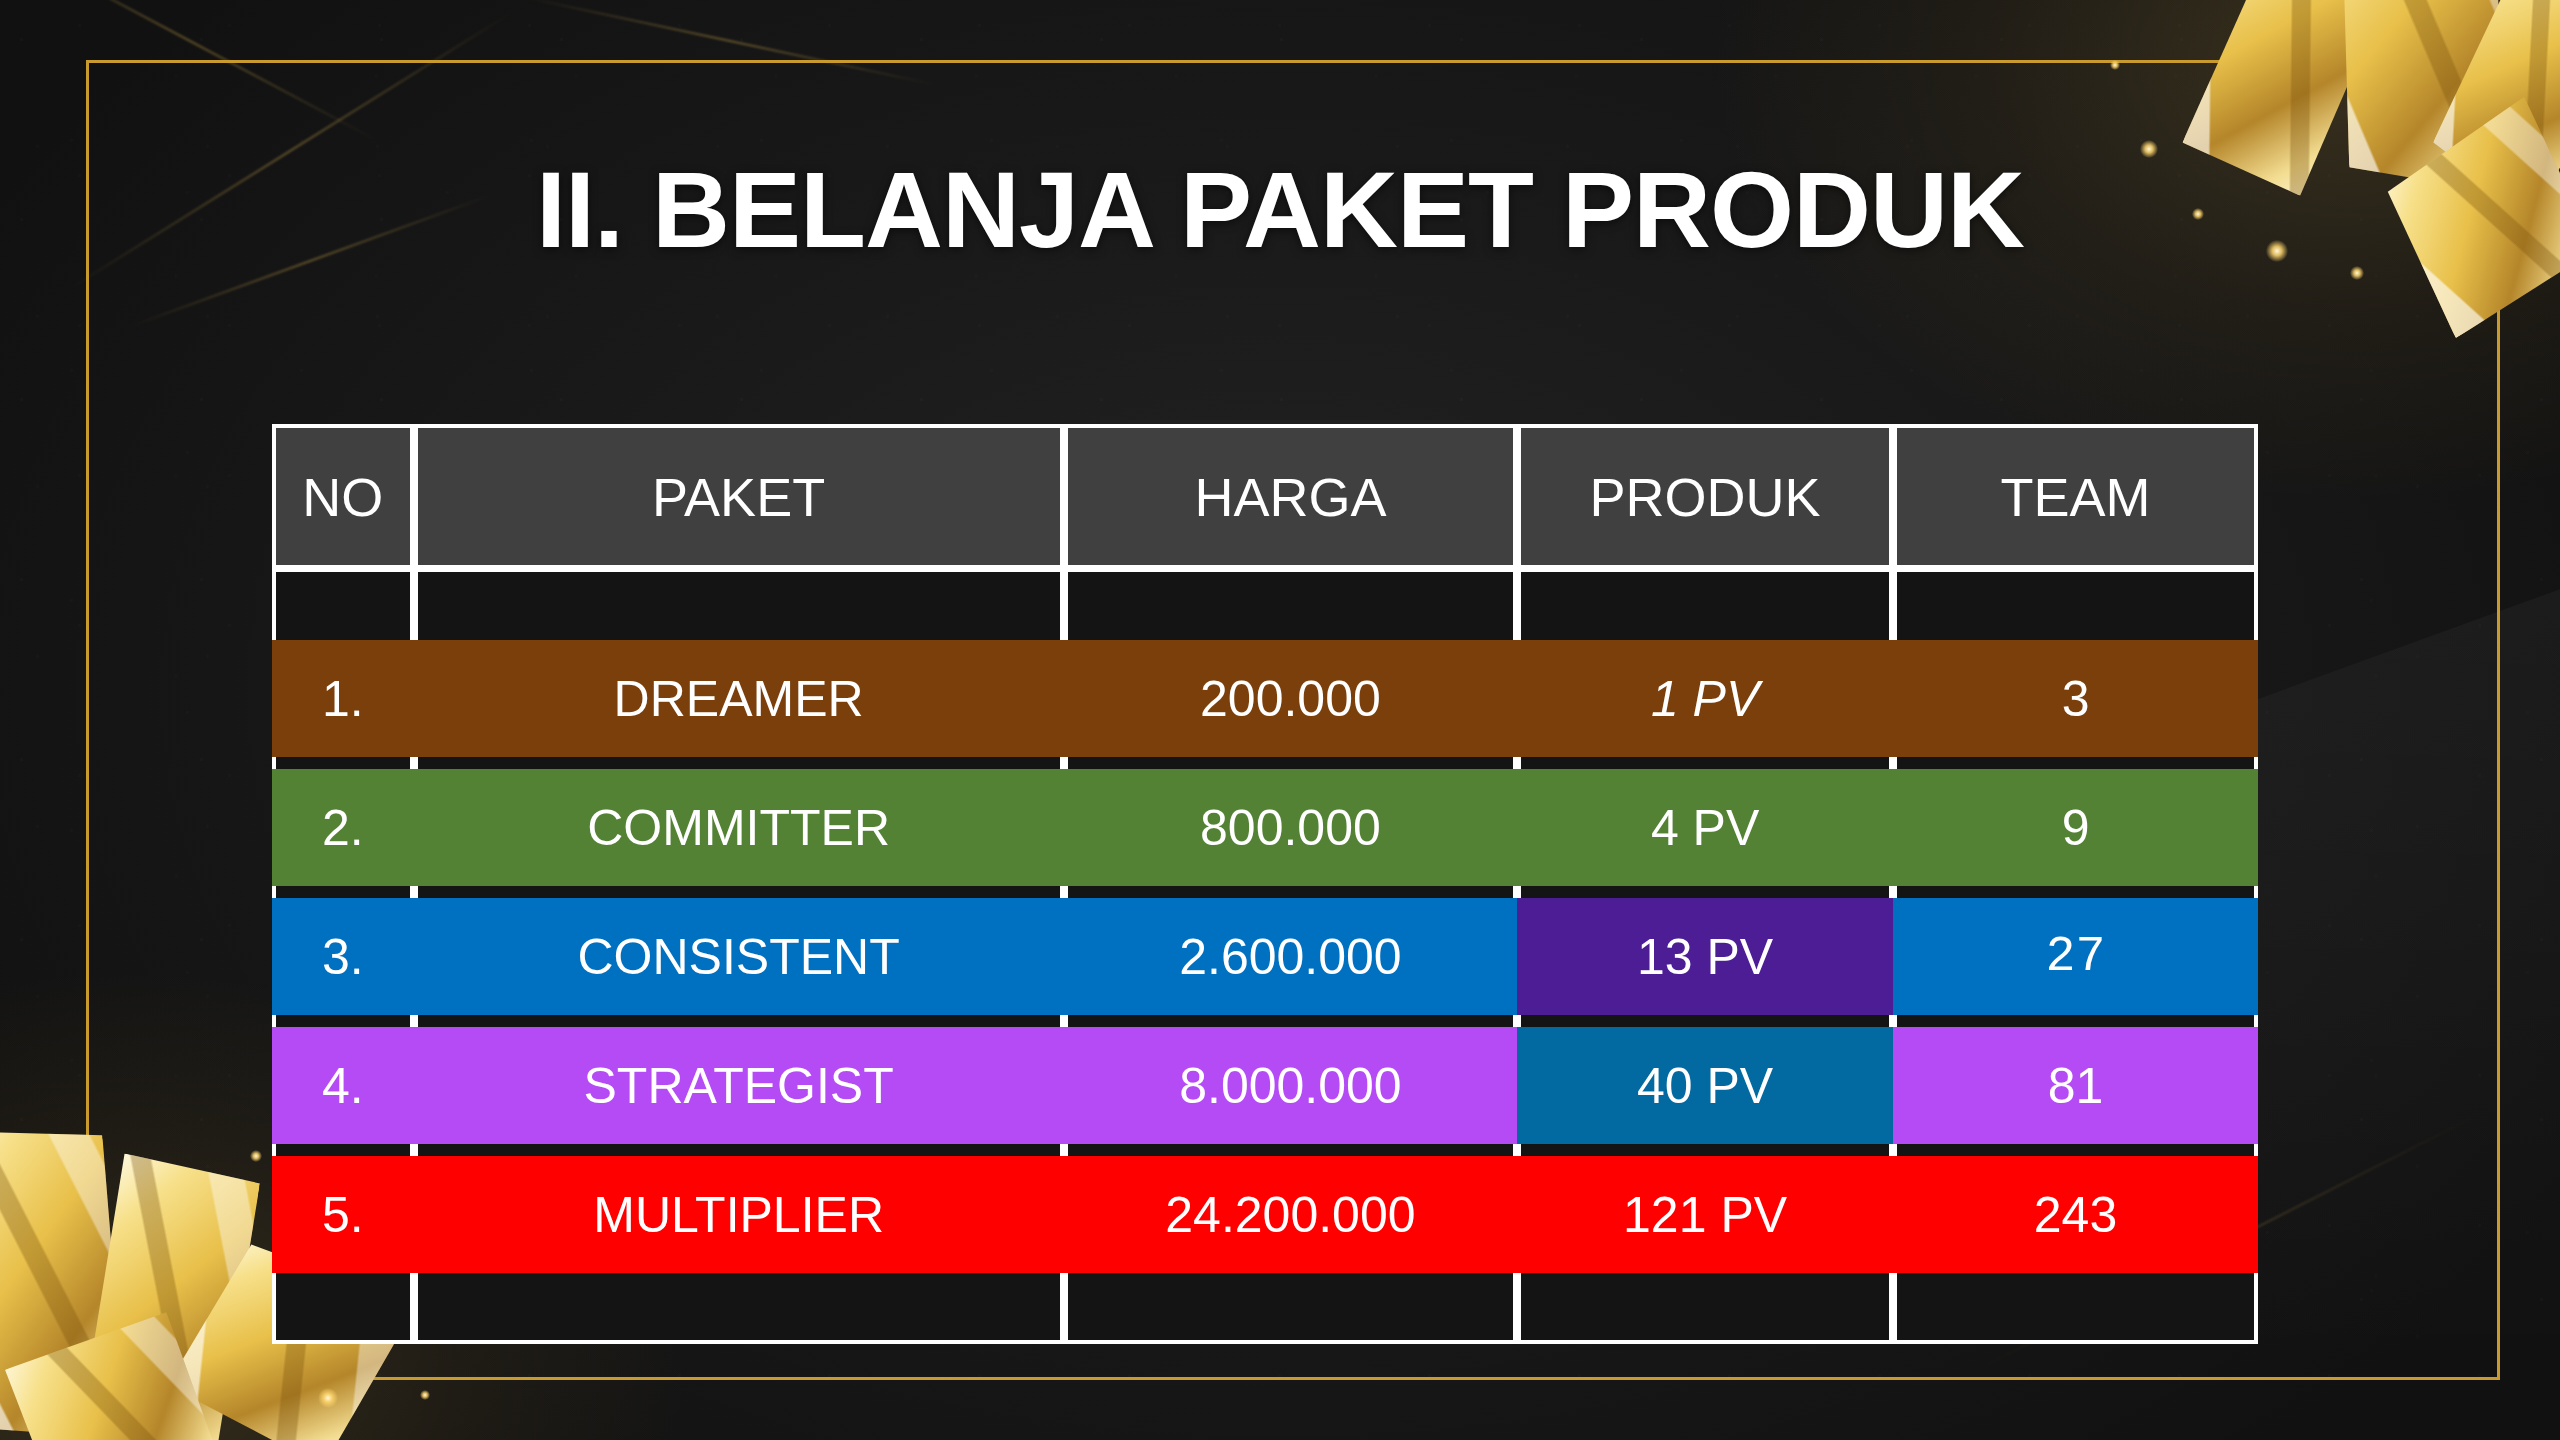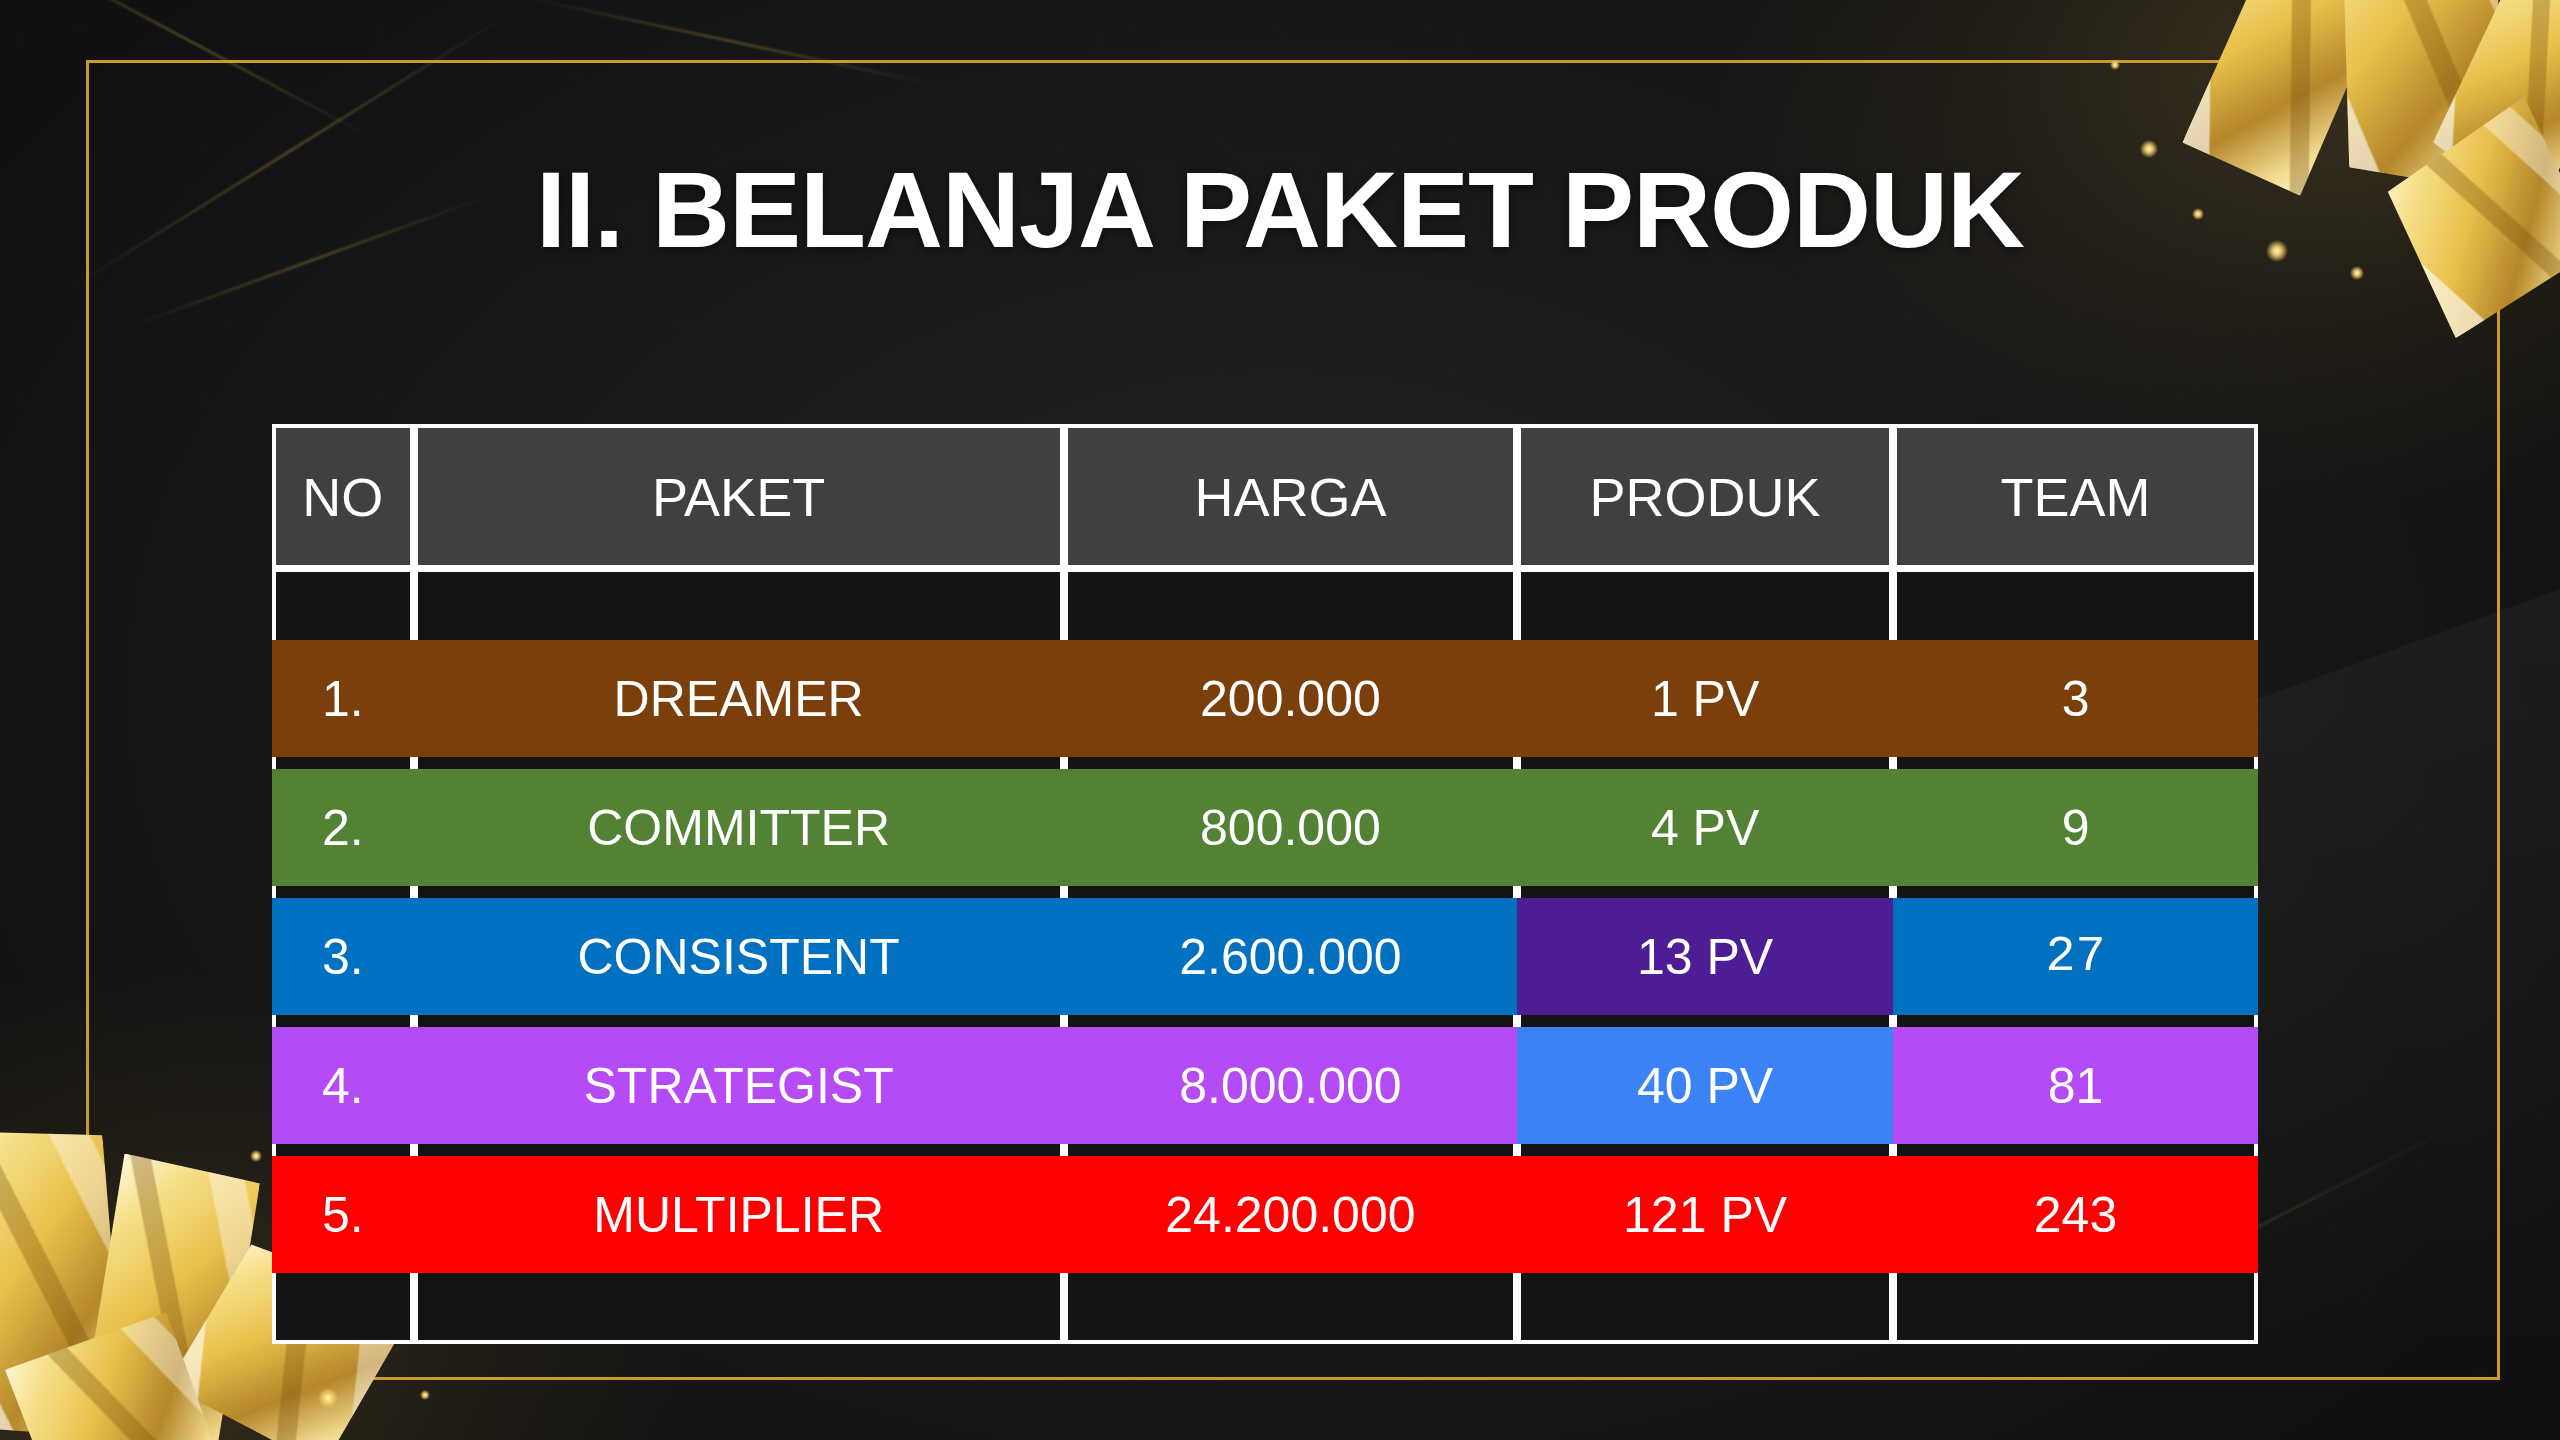--- a/index.html
+++ b/index.html
@@ -281,21 +281,21 @@
             <td class="cell col-paket" style="border-top-width: 0px; border-bottom-width: 0px;">
               <div class="bar" style="background: rgb(123, 63, 12);">
                 <span>DREAMER</span>
               </div>
             </td>
             <td class="cell col-harga" style="border-top-width: 0px; border-bottom-width: 0px;">
               <div class="bar" style="background: rgb(123, 63, 12);">
                 <span>200.000</span>
               </div>
             </td>
-            <td class="cell col-produk" style="border-top-width: 0px; border-bottom-width: 0px;">
+            <td class="cell col-produk" style="border-top-width: 0px; border-bottom-width: 0px; font-style: italic;">
               <div class="bar" style="background: rgb(123, 63, 12);">
                 <span>1 PV</span>
               </div>
             </td>
             <td class="cell col-team" style="border-top-width: 0px; border-bottom-width: 0px;">
               <div class="bar" style="background: rgb(123, 63, 12);">
                 <span>3</span>
               </div>
             </td>
           </tr>
@@ -363,21 +363,21 @@
               <div class="bar" style="background: rgb(180, 75, 245);">
                 <span>STRATEGIST</span>
               </div>
             </td>
             <td class="cell col-harga" style="border-top-width: 0px; border-bottom-width: 0px;">
               <div class="bar" style="background: rgb(180, 75, 245); justify-content: center;">
                 <span>8.000.000</span>
               </div>
             </td>
             <td class="cell col-produk" style="border-top-width: 0px; border-bottom-width: 0px;">
-              <div class="bar" style="background: #3b82f6; justify-content: center;">
+              <div class="bar" style="background: #0369a1; justify-content: center;">
                 <span>40 PV</span>
               </div>
             </td>
             <td class="cell col-team" style="border-top-width: 0px; border-bottom-width: 0px;">
               <div class="bar" style="background: rgb(180, 75, 245);">
                 <span>81</span>
               </div>
             </td>
           </tr>
           <tr class="data-row">

